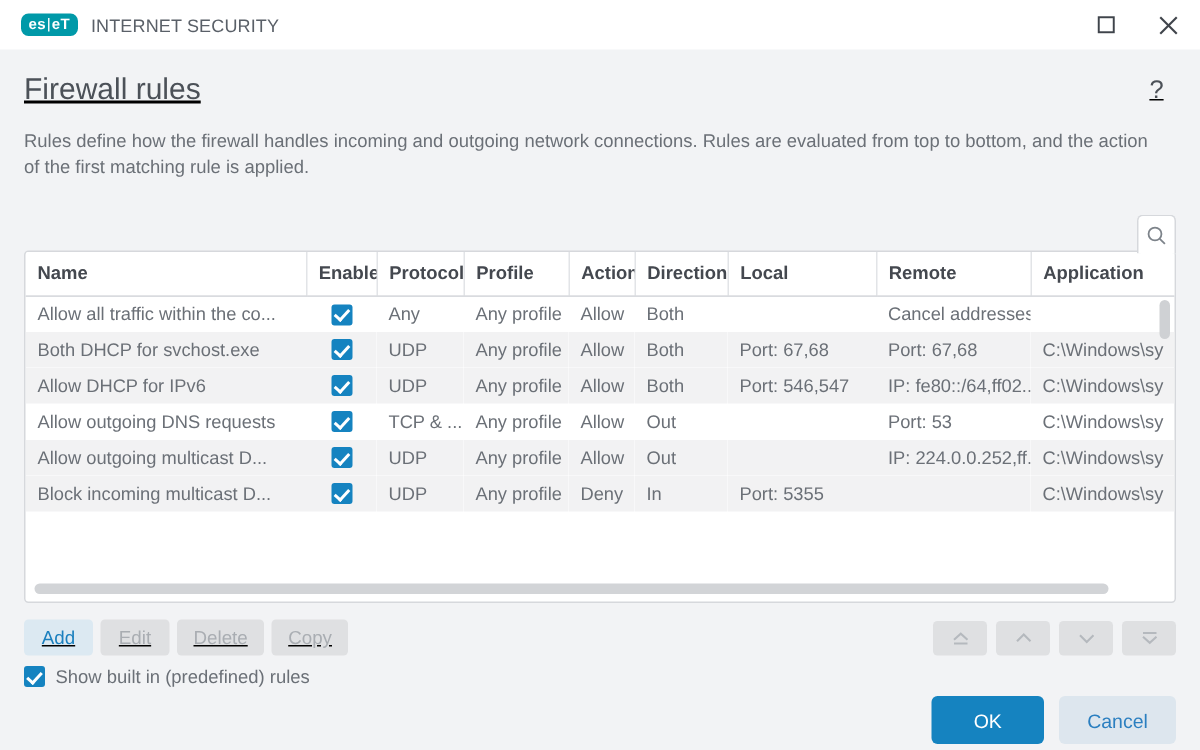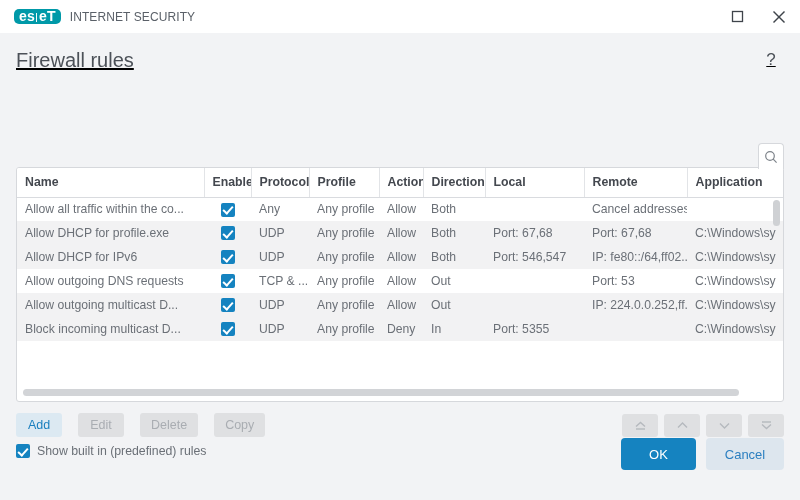--- a/index.html
+++ b/index.html
@@ -16,21 +16,21 @@
     background: #ffffff;
     display: flex;
     align-items: center;
     padding: 0 0 0 14px;
     position: relative;
   }
   .logo-wrap { display: flex; align-items: center; gap: 9px; }
   .eset-badge {
     background: #0099a8;
     color: #ffffff;
-    font-size: 14px;
+    font-size: 10px;
     font-weight: bold;
     letter-spacing: .2px;
     padding: 2px 5px 2px 5px;
     border-radius: 5px;
     line-height: 11px;
     display: inline-block;
   }
   .eset-badge .sep {
     display: inline-block;
     width: 1px; height: 9px;
@@ -209,21 +209,21 @@
   
   .toolbar {
     position: absolute;
     left: 16px; right: 16px;
     top: 380px;
     height: 24px;
     display: flex;
     align-items: center;
     justify-content: space-between;
   }
-  .tb-left { display: flex; gap: 16px; }
+  .tb-left { display: flex; gap: 5px; text-decoration: underline; }
   .tb-btn {
     height: 24px;
     min-width: 46px;
     padding: 0 11px;
     border: none;
     border-radius: 3px;
     font-size: 12.5px;
     font-family: inherit;
     background: #dfe0e2;
     color: #a9adb2;
@@ -254,21 +254,21 @@
   }
   .showbuiltin .label {
     font-size: 12.3px;
     color: #6b7077;
   }
 
   
   .footer {
     position: absolute;
     right: 16px;
-    bottom: 30px;
+    bottom: 4px;
     display: flex;
     gap: 10px;
     justify-content: center;
   }
   .btn-primary {
     width: 75px; height: 32px;
     background: #1583c0;
     color: #ffffff;
     border: none; border-radius: 4px;
     font-size: 13px;
@@ -310,20 +310,21 @@
 
 <div class="dialog">
 
   <div class="page-head">
     <h1 class="page-title">Firewall rules</h1>
     <div class="help-btn">
       <span>?</span>
     </div>
   </div>
 
+  <p class="description">Rules define how the firewall handles incoming and outgoing network connections. Rules are evaluated from top to bottom, and the action of the first matching rule is applied.</p>
 
   <div class="search-tab">
     <svg width="14" height="14" viewBox="0 0 14 14">
       <circle cx="6" cy="6" r="4.3" fill="none" stroke="#7d838a" stroke-width="1.2"></circle>
       <line x1="9.2" y1="9.2" x2="12.6" y2="12.6" stroke="#7d838a" stroke-width="1.2"></line>
     </svg>
   </div>
 
   <div class="table-panel">
     <table class="rules">
@@ -357,21 +358,21 @@
             <td class="c-enabled"><span class="cb"></span></td>
             <td>Any</td>
             <td>Any profile</td>
             <td>Allow</td>
             <td>Both</td>
             <td></td>
             <td>Cancel addresses</td>
             <td></td>
           </tr>
           <tr class="row-alt">
-            <td class="c-name">Allow DHCP for profile.exe</td>
+            <td class="c-name">Both DHCP for svchost.exe</td>
             <td class="c-enabled"><span class="cb"></span></td>
             <td>UDP</td>
             <td>Any profile</td>
             <td>Allow</td>
             <td>Both</td>
             <td>Port: 67,68</td>
             <td>Port: 67,68</td>
             <td>C:\Windows\sy</td>
           </tr>
           <tr class="row-alt">

